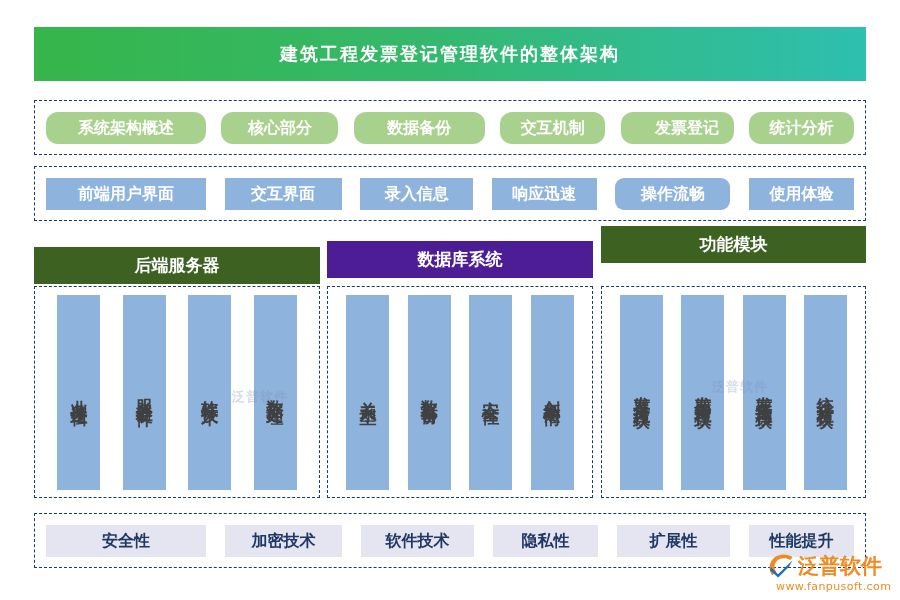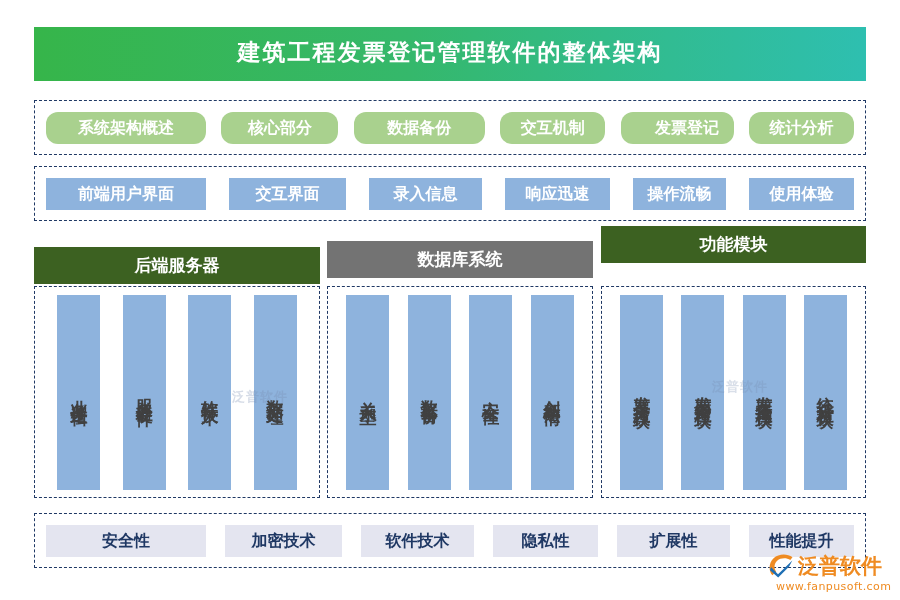--- a/index.html
+++ b/index.html
@@ -26,25 +26,24 @@
     top: 27px;
     width: 832px;
     height: 54px;
     background: linear-gradient(90deg, #36b54a 0%, #35b86b 45%, #2ebfb0 100%);
     display: flex;
     align-items: center;
     justify-content: center;
   }
   .title-text {
     color: #ffffff;
-    font-size: 23px;
+    font-size: 18px;
     font-weight: bold;
     letter-spacing: 2px;
     line-height: 1;
-    font-family: Liberation Mono, monospace;
   }
 
   
   .dashed-group {
     position: absolute;
     border: 1.6px dashed #1f3864;
     background: transparent;
   }
 
   
@@ -74,21 +73,21 @@
     height: 37px;
     display: flex;
     align-items: center;
     justify-content: center;
     font-size: 17px;
     font-weight: bold;
     color: #ffffff;
     line-height: 1;
   }
   .sec-head.dark  { background: #3c6121; }
-  .sec-head.light { background: #737373; }
+  .sec-head.light { background: #4c1d95; }
 
   
   .col-body {
     position: absolute;
     border: 1.6px dashed #1f3864;
     display: flex;
     align-items: center;
     justify-content: space-evenly;
   }
   .vcard {
@@ -196,21 +195,21 @@
       </div>
     <div class="chip blue" style="width:117px;">
         <span>交互界面</span>
       </div>
     <div class="chip blue" style="width:113px;">
         <span>录入信息</span>
       </div>
     <div class="chip blue" style="width:105px;">
         <span>响应迅速</span>
       </div>
-    <div class="chip blue" style="width:93px;">
+    <div class="chip blue" style="width:115px;border-radius:9px;">
         <span>操作流畅</span>
       </div>
     <div class="chip blue" style="width:105px;">
         <span>使用体验</span>
       </div>
   </div>
 
   <div class="sec-head dark" style="left:34px; top:241px; width:286px;margin-top:6px;">
     <span>后端服务器</span>
   </div>

